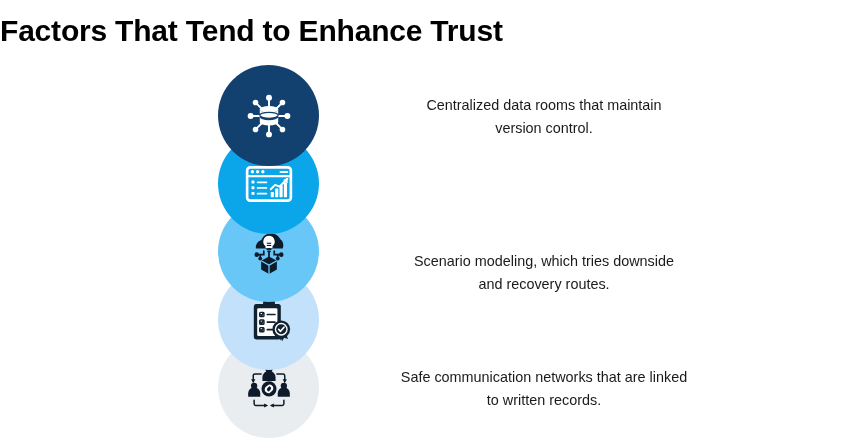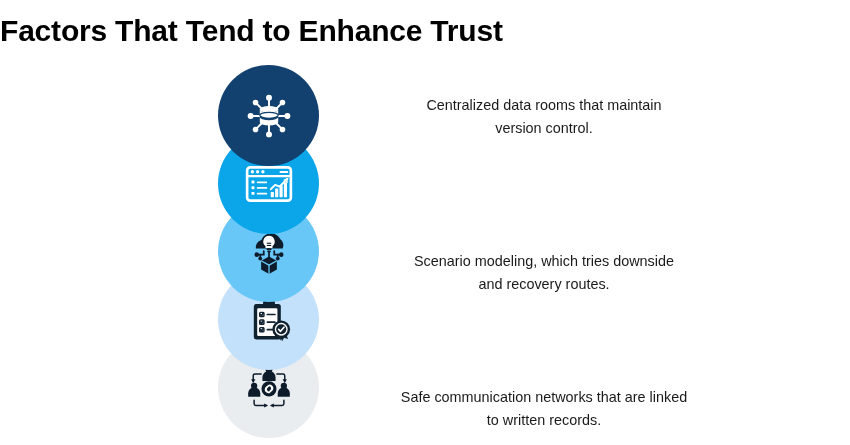--- a/index.html
+++ b/index.html
@@ -82,21 +82,21 @@
   .row-0 { top: 0px;   z-index: 5; }
   .row-1 { top: 68px;  z-index: 4; }
   .row-2 { top: 136px; z-index: 3; }
   .row-3 { top: 204px; z-index: 2; }
   .row-4 { top: 272px; z-index: 1; }
 
   .row-0 .item-text { top: 29px; }
   .row-1 .item-text { top: 29px; }
   .row-2 .item-text { top: 29px; margin-top: 20px; }
   .row-3 .item-text { top: 29px; }
-  .row-4 .item-text { top: 29px; margin-top: 20px; }
+  .row-4 .item-text { top: 29px; }
 </style>
 </head>
 <body>
 
 <div class="infographic">
 
   <div class="page-title">Factors That Tend to Enhance Trust</div>
 
   <div class="items-stack">
 

